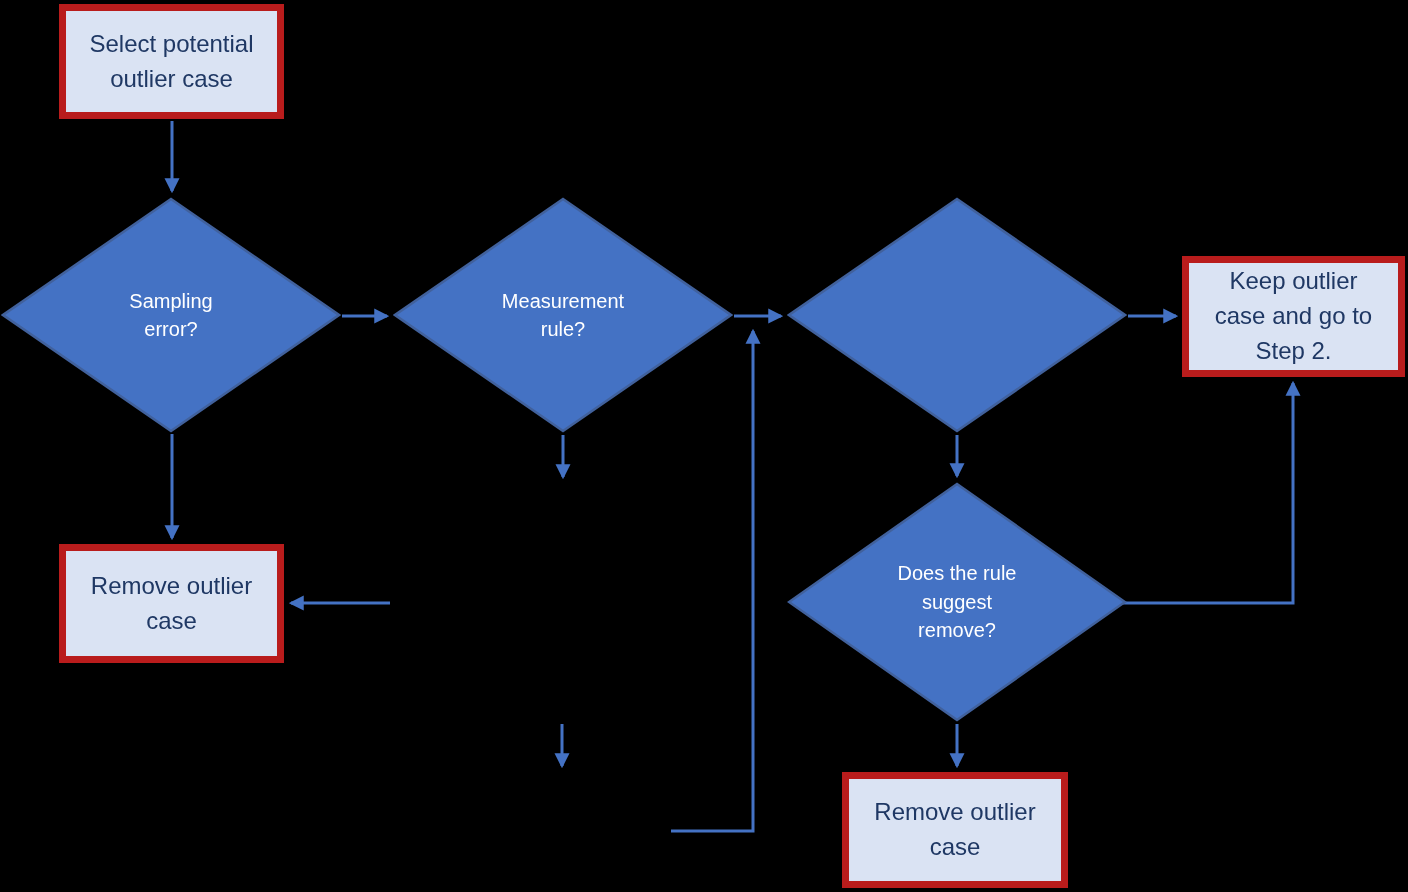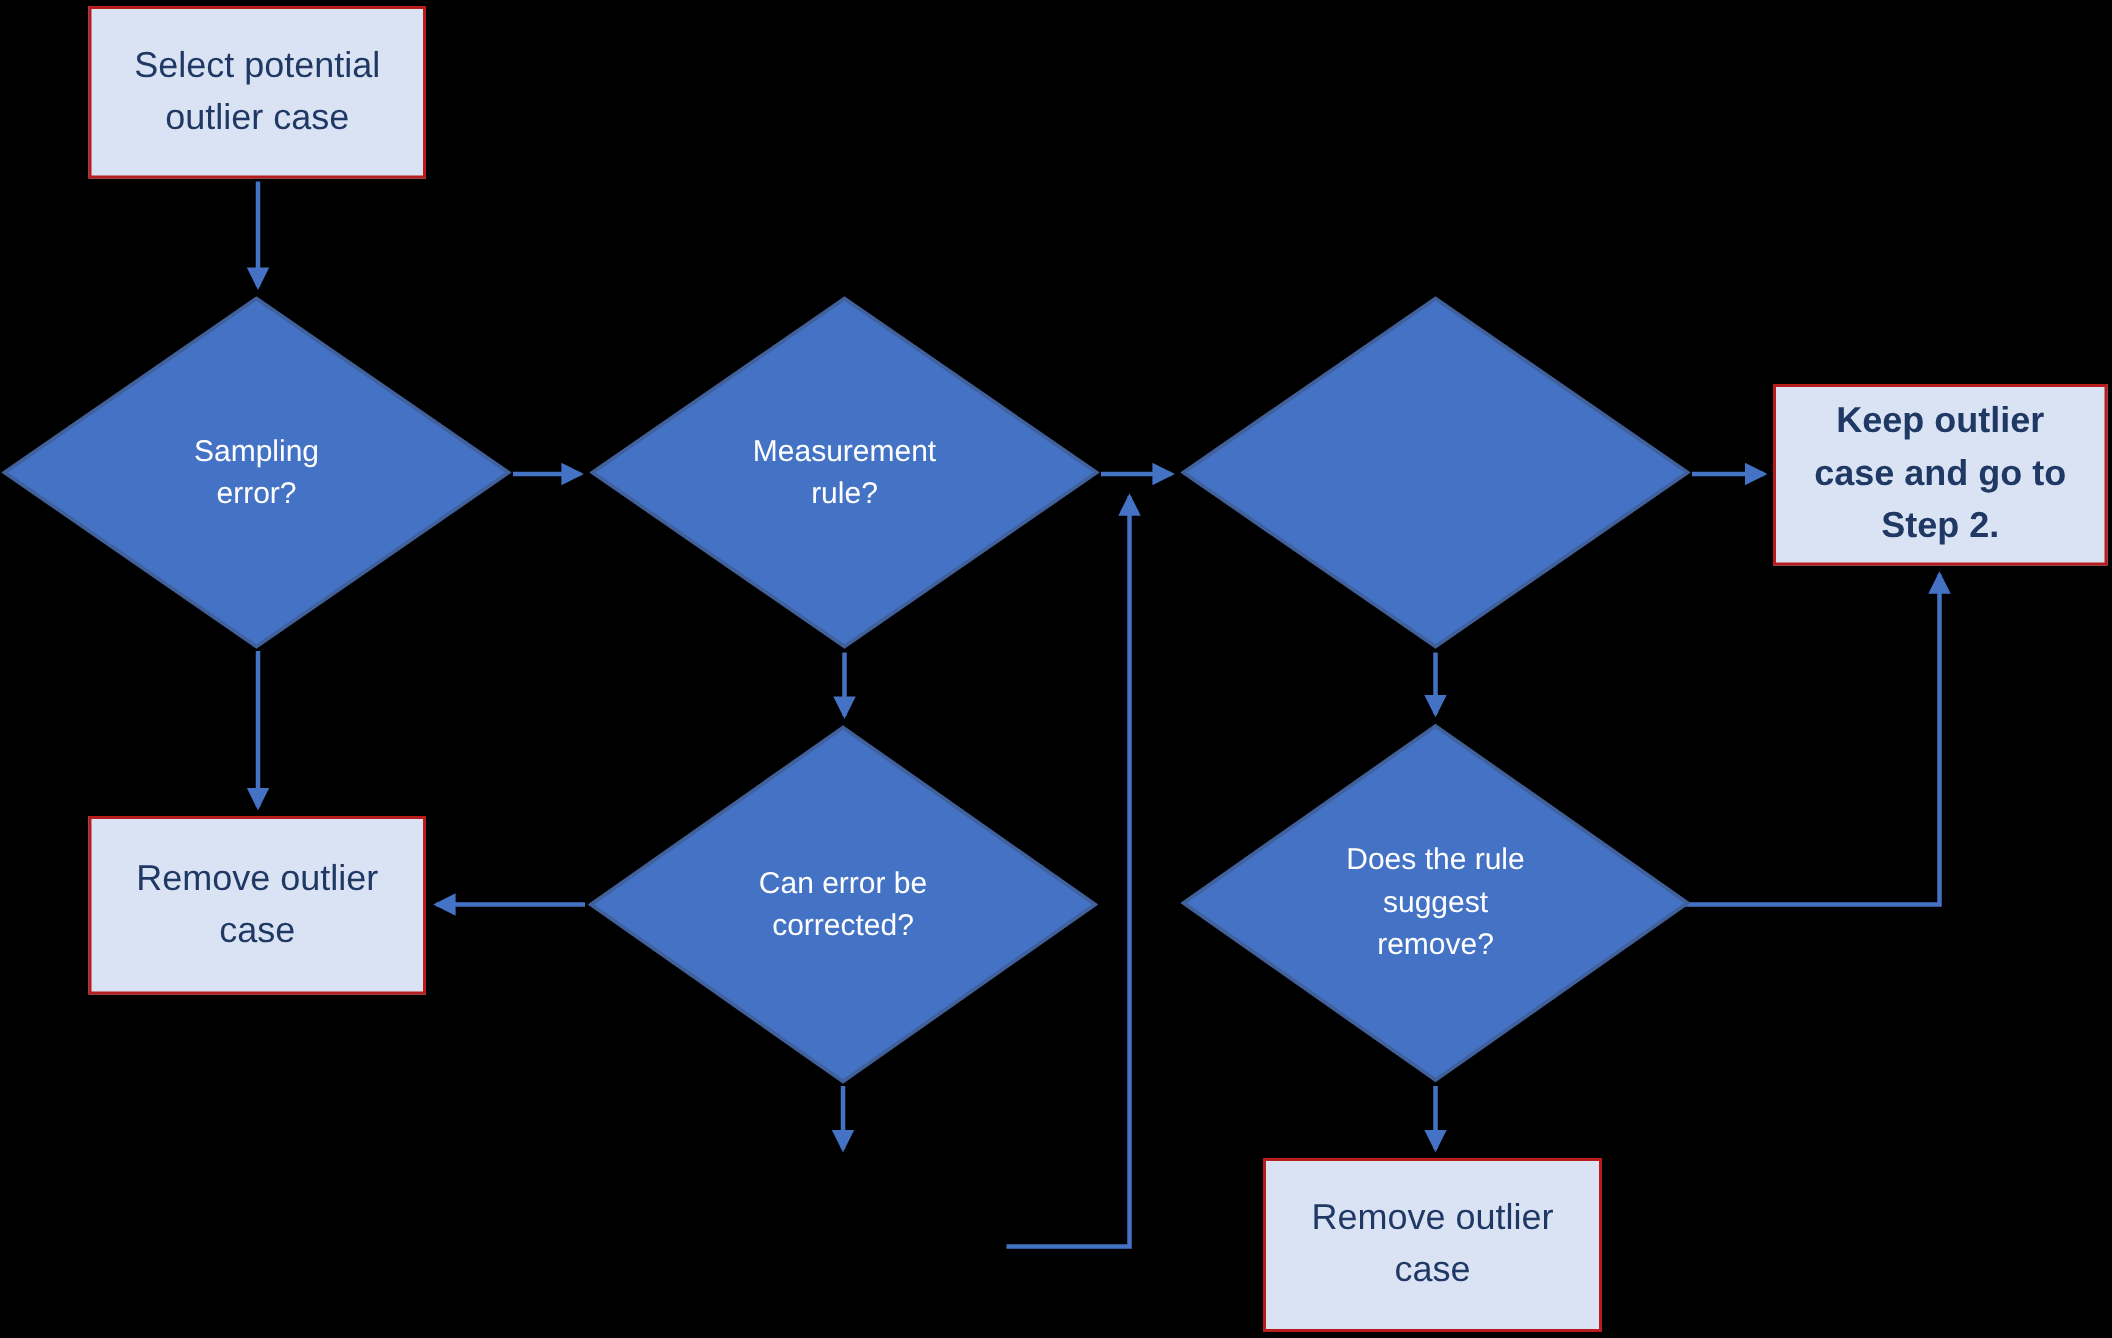--- a/index.html
+++ b/index.html
@@ -7,21 +7,21 @@
     position:relative;
     width:1408px;height:892px;
     background:#000000;
     font-family:"Liberation Sans", sans-serif;
     overflow:hidden;
   }
   #edges{position:absolute;left:0;top:0;width:1408px;height:892px;}
   .node{position:absolute;display:flex;align-items:center;justify-content:center;text-align:center;}
   .rect{
     background:#dae3f3;
-    border:2px solid #b91c1c;
+    border:7px solid #b91c1c;
     box-sizing:border-box;
   }
   .rect .label{
     color:#1f3864;
     font-size:24px;
     line-height:1.45;
     white-space:pre-line;
   }
   .diamond .dshape{position:absolute;left:0;top:0;width:100%;height:100%;}
   .diamond .label{
@@ -80,38 +80,31 @@
     <span class="label">Measurement
 rule?</span>
   </div>
 
   <div class="node diamond" style="left:787px;top:197px;width:340px;height:236px;">
     <svg class="dshape" width="340" height="236" viewBox="0 0 340 236">
       <polygon class="dpoly" points="170,2 338,118 170,234 2,118"></polygon>
     </svg>
   </div>
 
-  <div class="node rect" style="left:1182px;top:256px;width:223px;height:121px;font-weight:bold;">
+  <div class="node rect" style="left:1182px;top:256px;width:223px;height:121px;">
     <span class="label">Keep outlier
 case and go to
 Step 2.</span>
   </div>
 
   <div class="node rect" style="left:59px;top:544px;width:225px;height:119px;">
     <span class="label">Remove outlier
 case</span>
   </div>
 
-  <div class="node diamond" style="left:392px;top:483px;width:340px;height:240px;">
-    <svg class="dshape" width="340" height="240" viewBox="0 0 340 240">
-      <polygon class="dpoly" points="170,2 338,120 170,238 2,120"></polygon>
-    </svg>
-    <span class="label">Can error be
-corrected?</span>
-  </div>
 
   <div class="node diamond" style="left:787px;top:482px;width:340px;height:240px;">
     <svg class="dshape" width="340" height="240" viewBox="0 0 340 240">
       <polygon class="dpoly" points="170,2 338,120 170,238 2,120"></polygon>
     </svg>
     <span class="label">Does the rule
 suggest
 remove?</span>
   </div>
 

